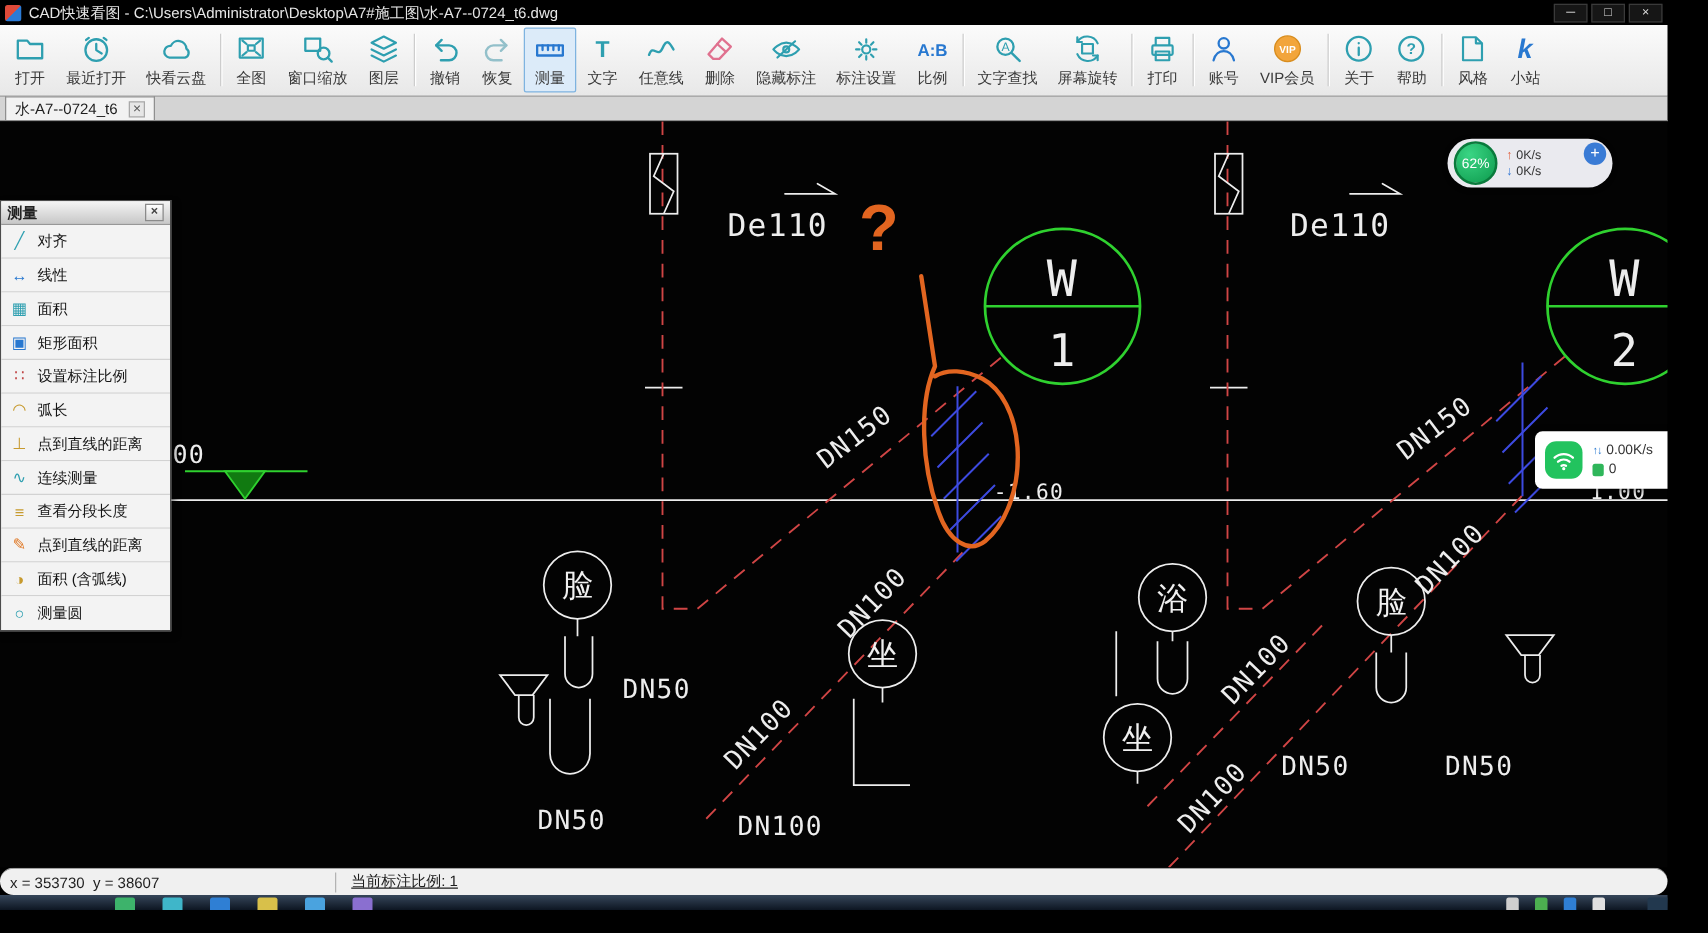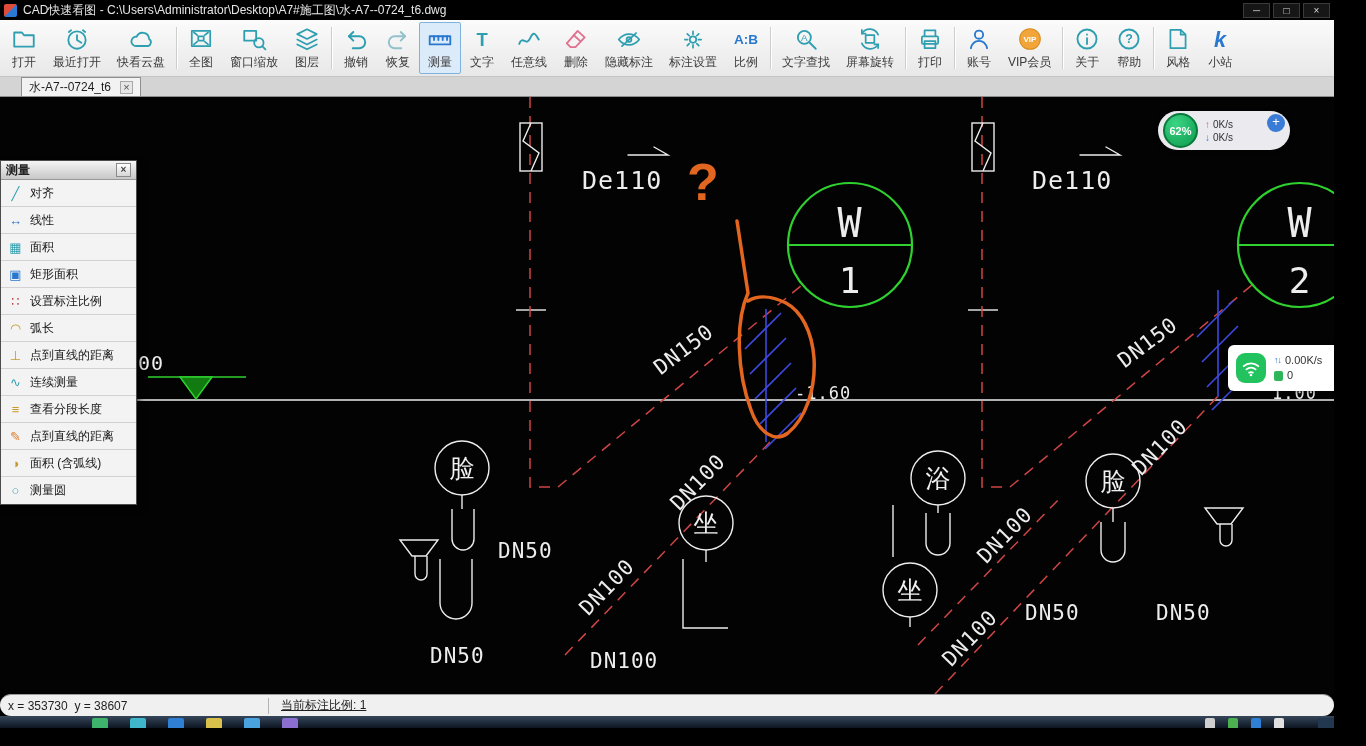--- a/index.html
+++ b/index.html
@@ -24,21 +24,21 @@
              display:flex; align-items:center; padding:0 3px; flex:none; }
   .tb-btn { display:flex; flex-direction:column; align-items:center; justify-content:center;
             padding:2px 7px; height:52px; border:1px solid transparent; border-radius:2px; gap:1px; }
   .tb-btn.active { background:#dcebf9; border-color:#7eb3e0; }
   .tb-icon { height:27px; display:flex; align-items:center; }
   .tb-icon svg { width:26px; height:26px; }
   .tb-label { font-size:12px; color:#3a3a3a; white-space:nowrap; }
   .tb-sep { width:1px; height:42px; background:#cdcdcd; box-shadow:1px 0 0 #fff; margin:0 3px; flex:none; }
 
   
-  .doc-tabbar { height:20px; background:#d4d4d4; border-bottom:1px solid #8c8c8c; display:flex; align-items:flex-end; padding-left:21px; flex:none; }
+  .doc-tabbar { height:20px; background:#d4d4d4; border-bottom:1px solid #8c8c8c; display:flex; align-items:flex-end; padding-left:4px; flex:none; }
   .doc-tab { height:19px; background:#f2f2f2; border:1px solid #8f8f8f; border-bottom:none;
              display:flex; align-items:center; gap:9px; padding:0 7px; font-size:12px; color:#1d1d1d; }
   .doc-tab-close { font-size:11px; color:#555; width:13px; height:13px; line-height:11px; text-align:center;
                    border:1px solid #a8a8a8; background:#e6e6e6; }
 
   
   .canvas { position:relative; height:597px; background:#030303; overflow:hidden; flex:none; }
   svg.draw { position:absolute; left:0; top:0; }
   .cad-t { font-family:"DejaVu Sans Mono",monospace; fill:#ededed; letter-spacing:1px; }
   .cad-zh { font-family:"DejaVu Sans",sans-serif; fill:#f0f0f0; }
@@ -66,21 +66,21 @@
   .mp-body .mp-item:nth-child(10) .mp-icon{color:#e07b2a}
   .mp-body .mp-item:nth-child(11) .mp-icon{color:#c79a2e}
   .mp-body .mp-item:nth-child(12) .mp-icon{color:#2e9fb0}
 
   
   .speed-widget { position:absolute; left:1158px; top:14px; width:132px; height:39px;
                   background:rgba(242,242,247,.97); border-radius:20px; box-shadow:0 1px 4px rgba(0,0,0,.5);
                   display:flex; align-items:center; padding:0 5px; gap:7px; }
   .speed-circle { width:35px; height:35px; border-radius:50%; flex:none;
                   background:radial-gradient(circle at 35% 28%,#3ad584,#0d9a4d);
-                  border:2px solid #0a7a3c; color:#fff; font-size:11px; font-weight:bold;
+                  border:2px solid #0a7a3c; color:#fff; font-size:11px; font-weight:normal;
                   display:flex; align-items:center; justify-content:center; }
   .speed-rows { display:flex; flex-direction:column; line-height:13px; font-size:10px; color:#333; }
   .speed-row { display:flex; align-items:center; gap:3px; }
   .arr-up { color:#e05c3a; font-size:10px; }
   .arr-dn { color:#3a7bd5; font-size:10px; }
   .speed-plus { margin-left:auto; align-self:flex-start; margin-top:3px; width:18px; height:18px; border-radius:50%;
                 background:#3a7bd5; color:#fff; font-size:13px; line-height:16px; text-align:center; }
 
   .wifi-widget { position:absolute; left:1228px; top:248px; width:119px; height:46px; background:#fff;
                  border-radius:6px; box-shadow:0 1px 5px rgba(0,0,0,.5); display:flex; align-items:center;

